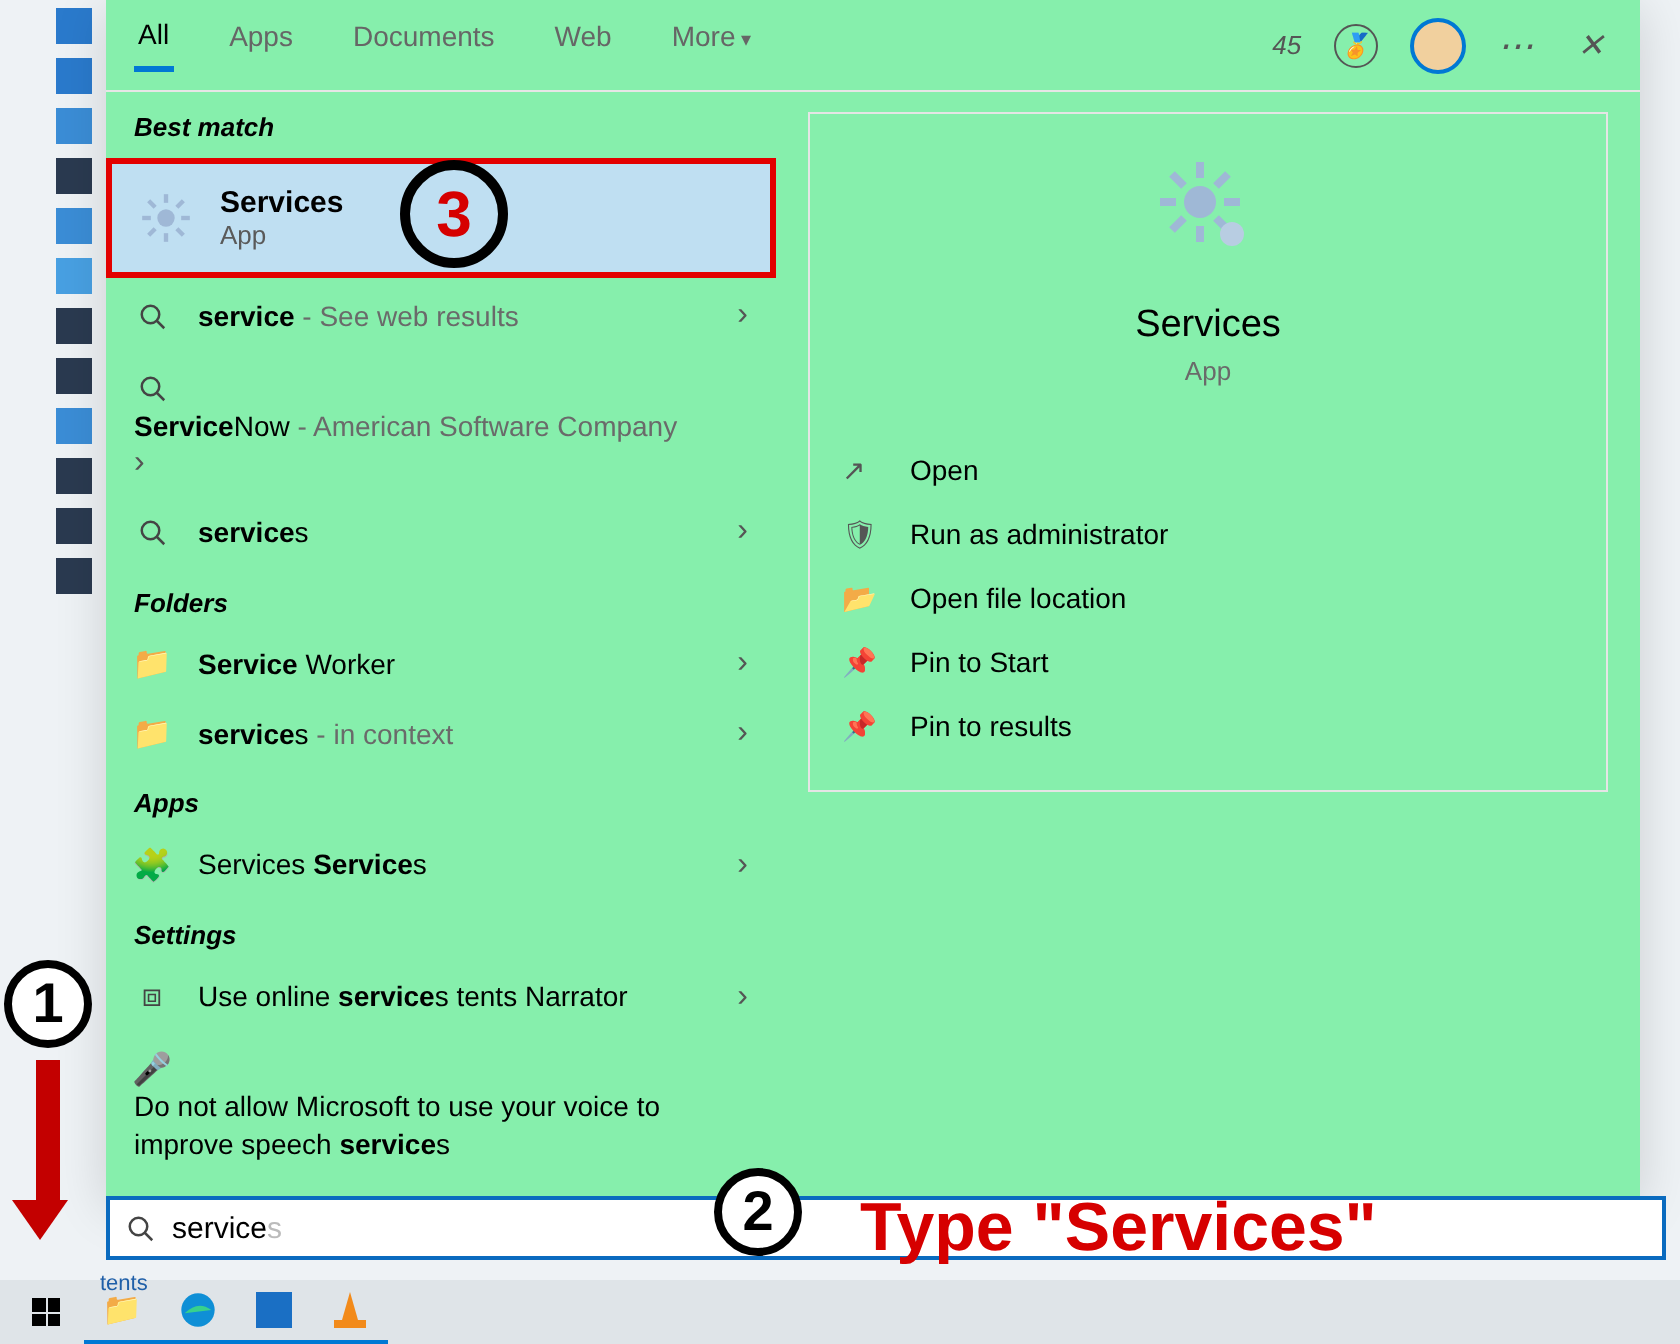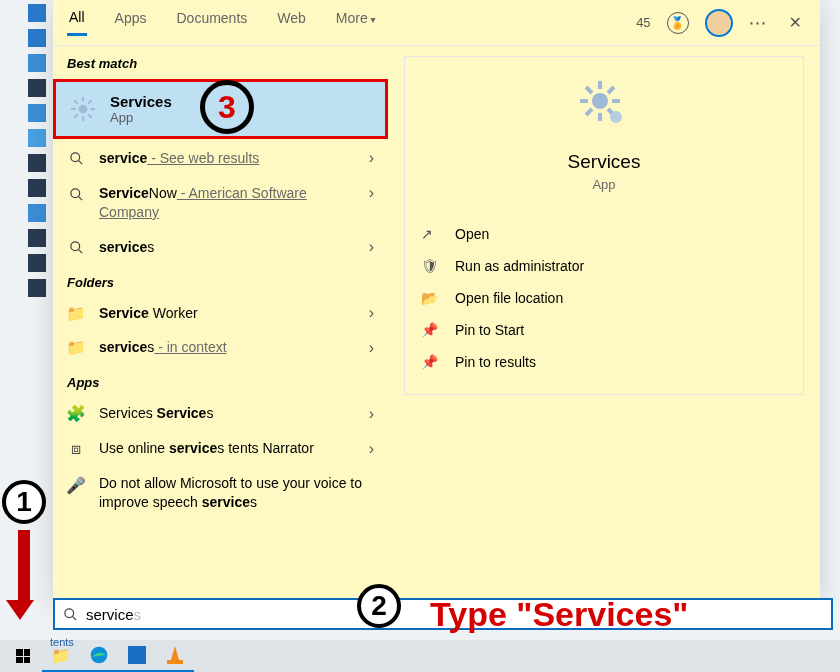--- a/index.html
+++ b/index.html
@@ -4,28 +4,28 @@
 <style>
 * { margin: 0; padding: 0; box-sizing: border-box; font-family: "Segoe UI", sans-serif; }
 body { width: 840px; height: 672px; background: #eef2f5; position: relative; overflow: hidden; }
 
 .desktop-icons { position: absolute; left: 28px; top: 4px; width: 20px; }
 .desktop-icons .di { width: 18px; height: 18px; margin-bottom: 7px; background: #3b8dd6; }
 .di.blue { background: #2a7acc; }
 .di.music { background: #48a0e2; }
 .di.dark { background: #2a3a50; }
 
-.panel { position: absolute; left: 53px; top: 0; width: 767px; height: 600px; background: #fef9c3; box-shadow: 0 4px 24px rgba(0,0,0,0.15); display: flex; flex-direction: column; justify-content: flex-end; }
+.panel { position: absolute; left: 53px; top: 0; width: 767px; height: 600px; background: #86efac; box-shadow: 0 4px 24px rgba(0,0,0,0.15); display: flex; flex-direction: column; justify-content: flex-end; }
 
 .tabs { height: 46px; display: flex; align-items: center; padding: 0 14px; border-bottom: 1px solid #e6e6e6; }
 .tab { font-size: 14px; color: #666; margin-right: 26px; padding: 0 2px 10px 2px; cursor: pointer; }
 .tab.active { color: #000; border-bottom: 3px solid #0078d4; padding-bottom: 8px; }
 .tab.more::after { content: " ▾"; font-size: 10px; }
 .tabs-spacer { flex: 1; }
-.tabs-right { display: flex; align-items: center; gap: 16px; color: #555; }
+.tabs-right { display: flex; align-items: center; gap: 16px; color: #555; font-style: italic; }
 .pts { font-size: 13px; }
 .medal { width: 22px; height: 22px; border: 1.5px solid #555; border-radius: 50%; display: flex; align-items: center; justify-content: center; font-size: 12px; }
 .avatar { width: 28px; height: 28px; border-radius: 50%; border: 2px solid #0078d4; background: #f1d09e; display:inline-block; }
 .dots { font-size: 18px; letter-spacing: 2px; cursor: pointer; }
 .close-x { font-size: 16px; cursor: pointer; padding: 4px; }
 
 .split { flex: 1; display: flex; }
 .left { width: 335px; overflow-y: auto; }
 .right { flex: 1; padding: 10px 16px; }
 
@@ -36,22 +36,22 @@
 .best-match .gear { width: 30px; height: 30px; display:flex; align-items:center; justify-content:center; }
 .best-match .txt { margin-left: 12px; }
 .best-match .title { font-size: 15px; font-weight: 600; }
 .best-match .sub { font-size: 13px; color: #5a5a5a; }
 
 .row { display: flex; align-items: center; padding: 8px 14px; cursor: pointer; position: relative; }
 .row .ic { width: 18px; height: 18px; display: flex; align-items: center; justify-content: center; margin-right: 14px; color: #444; }
 .row .label { font-size: 14px; flex: 1; line-height: 1.35; }
 .row .chev { color: #555; font-size: 16px; }
 .row .label b { font-weight: 700; }
-.row .label .sub { color: #6a6a6a; text-decoration: underline; }
-.row.multi { align-items: flex-start; }
+.row .label .sub { color: #6a6a6a; }
+.row.multi { align-items: flex-start; flex-direction: column; }
 .row.multi .ic { margin-top: 2px; }
 
 .right-card { border: 1px solid #e5e5e5; padding: 24px 12px 16px; }
 .right-head { text-align: center; margin-bottom: 26px; }
 .right-head .big-gear { display:inline-block; margin-bottom: 18px; }
 .right-head h2 { font-size: 19px; font-weight: 400; margin-bottom: 4px; }
 .right-head .cat { font-size: 13px; color: #6a6a6a; }
 .right-actions .act { display: flex; align-items: center; padding: 8px 4px; font-size: 14px; cursor: pointer; }
 .right-actions .act .aic { width: 20px; margin-right: 14px; color: #555; display:flex; }
 
@@ -180,20 +180,21 @@
         <span class="chev">›</span>
       </div>
 
       <div class="section-label">Apps</div>
       <div class="row">
         <span class="ic">🧩</span>
         <span class="label"><span>Services </span><b>Service</b><span>s</span></span>
         <span class="chev">›</span>
       </div>
 
+      <div class="section-label">Settings</div>
       <div class="row">
         <span class="ic">⧈</span>
         <span class="label"><span>Use online </span><b>service</b><span>s tents Narrator</span></span>
         <span class="chev">›</span>
       </div>
       <div class="row multi">
         <span class="ic">🎤</span>
         <span class="label"><span>Do not allow Microsoft to use your voice to improve speech </span><b>service</b><span>s</span></span>
       </div>
     </div>

